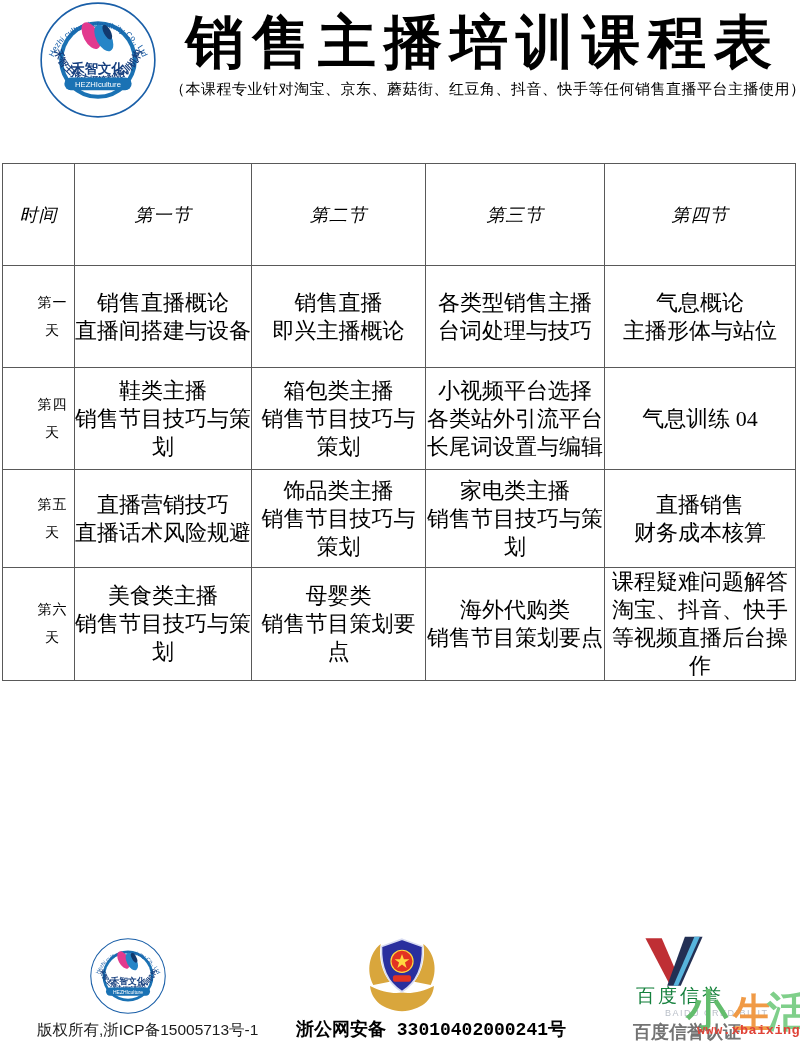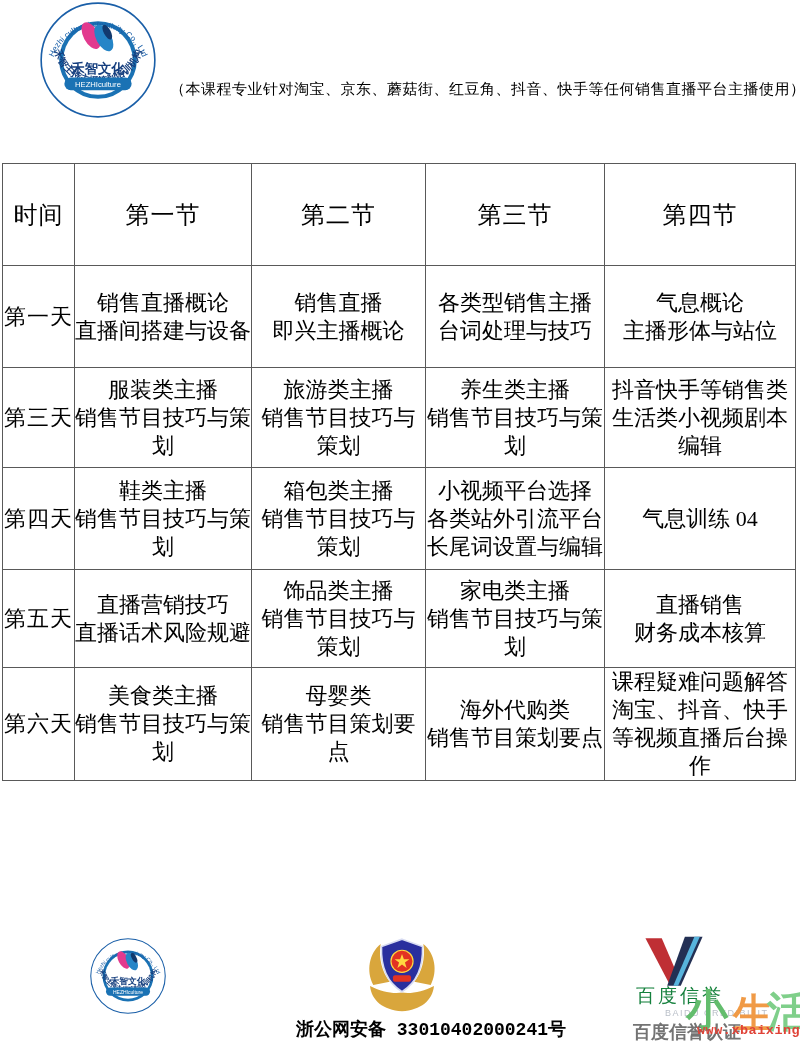--- a/index.html
+++ b/index.html
@@ -10,23 +10,23 @@
   .logo-big{position:absolute;left:40px;top:2px;width:116px;height:116px;}
   .page-title{position:absolute;left:168px;top:4px;width:630px;text-align:center;
               font-size:58px;font-weight:bold;letter-spacing:8px;white-space:nowrap;}
   .page-subtitle{position:absolute;left:170px;top:80px;width:626px;text-align:center;
                  font-size:15px;letter-spacing:.5px;white-space:nowrap;}
 
   
   table.course{position:absolute;left:2px;top:163px;border-collapse:collapse;table-layout:fixed;}
   table.course th,table.course td{border:1px solid #595959;text-align:center;vertical-align:middle;
     padding:0;font-weight:normal;}
-  table.course th{font-size:24px;letter-spacing:1px;}
+  table.course th{font-size:18px;letter-spacing:1px;font-style:italic;}
   table.course td{font-size:22px;line-height:28px;white-space:pre-line;}
-  table.course td.day{font-size:22px;letter-spacing:1px;}
+  table.course td.day{font-size:14px;letter-spacing:1px;padding-left:28px;}
 
   
   .logo-small{position:absolute;left:90px;top:938px;width:76px;height:76px;}
   .copyright{position:absolute;left:37px;top:1020px;font-family:"Liberation Sans","DejaVu Sans",sans-serif;
              font-size:15.5px;color:#1c1c1c;}
   .police-badge{position:absolute;left:361px;top:930px;width:82px;height:84px;}
   .police-text{position:absolute;left:296px;top:1017px;font-family:Liberation Mono, monospace;
                font-size:18px;font-weight:bold;color:#000;}
   .baidu-v{position:absolute;left:640px;top:934px;width:68px;height:56px;}
   .baidu-cn{position:absolute;left:636px;top:983px;font-family:Liberation Serif, serif;
@@ -59,20 +59,21 @@
         <circle cx="50" cy="50" r="30" fill="#fff"></circle>
         <text font-size="7" fill="#1a5fa8" font-family="Liberation Sans,sans-serif"><textPath href="#arcTA" startOffset="50%" text-anchor="middle">Hezhi cultural creativity Co., Ltd</textPath></text>
         <text font-size="8.4" font-weight="bold" fill="#153e7e"><textPath href="#arcBA" startOffset="50%" text-anchor="middle">禾智主持主播策划培训机构</textPath></text>
         <ellipse cx="44" cy="29" rx="6.5" ry="12.5" transform="rotate(-28 44 29)" fill="#e23a8e"></ellipse>
         <ellipse cx="55" cy="31" rx="6.5" ry="12.5" transform="rotate(-28 55 31)" fill="#2585c7"></ellipse>
         <ellipse cx="58" cy="26" rx="3" ry="7" transform="rotate(-28 58 26)" fill="#123a6e"></ellipse>
         <text x="50" y="61" font-size="11.5" font-weight="bold" fill="#153e7e" text-anchor="middle">禾智文化</text>
         <rect x="21" y="65" width="58" height="11" rx="5.5" fill="#1a72b4"></rect>
         <text x="50" y="73.2" font-size="6.6" fill="#fff" text-anchor="middle" font-family="Liberation Sans,sans-serif">HEZHIculture</text>
       </svg></div>
+  <div class="page-title">销售主播培训课程表</div>
   <div class="page-subtitle">（本课程专业针对淘宝、京东、蘑菇街、红豆角、抖音、快手等任何销售直播平台主播使用）</div>
 
   <table class="course">
       <colgroup>
         <col style="width: 72px;">
         <col style="width: 177px;">
         <col style="width: 174px;">
         <col style="width: 179px;">
         <col style="width: 191px;">
       </colgroup>
@@ -89,31 +90,20 @@
         <tr style="height: 102px;">
           <td class="day">第一天</td>
           <td>销售直播概论
 直播间搭建与设备</td>
           <td>销售直播
 即兴主播概论</td>
           <td>各类型销售主播
 台词处理与技巧</td>
           <td>气息概论
 主播形体与站位</td>
-        </tr>
-        <tr style="height: 100px;">
-          <td class="day">第三天</td>
-          <td>服装类主播
-销售节目技巧与策划</td>
-          <td>旅游类主播
-销售节目技巧与策划</td>
-          <td>养生类主播
-销售节目技巧与策划</td>
-          <td>抖音快手等销售类
-生活类小视频剧本编辑</td>
         </tr>
         <tr style="height: 102px;">
           <td class="day">第四天</td>
           <td>鞋类主播
 销售节目技巧与策划</td>
           <td>箱包类主播
 销售节目技巧与策划</td>
           <td>小视频平台选择
 各类站外引流平台
 长尾词设置与编辑</td>
@@ -155,20 +145,21 @@
         <circle cx="50" cy="50" r="30" fill="#fff"></circle>
         <text font-size="7" fill="#1a5fa8" font-family="Liberation Sans,sans-serif"><textPath href="#arcTB" startOffset="50%" text-anchor="middle">Hezhi cultural creativity Co., Ltd</textPath></text>
         <text font-size="8.4" font-weight="bold" fill="#153e7e"><textPath href="#arcBB" startOffset="50%" text-anchor="middle">禾智主持主播策划培训机构</textPath></text>
         <ellipse cx="44" cy="29" rx="6.5" ry="12.5" transform="rotate(-28 44 29)" fill="#e23a8e"></ellipse>
         <ellipse cx="55" cy="31" rx="6.5" ry="12.5" transform="rotate(-28 55 31)" fill="#2585c7"></ellipse>
         <ellipse cx="58" cy="26" rx="3" ry="7" transform="rotate(-28 58 26)" fill="#123a6e"></ellipse>
         <text x="50" y="61" font-size="11.5" font-weight="bold" fill="#153e7e" text-anchor="middle">禾智文化</text>
         <rect x="21" y="65" width="58" height="11" rx="5.5" fill="#1a72b4"></rect>
         <text x="50" y="73.2" font-size="6.6" fill="#fff" text-anchor="middle" font-family="Liberation Sans,sans-serif">HEZHIculture</text>
       </svg></div>
+  <div class="copyright">版权所有,浙ICP备15005713号-1</div>
 
   <div class="police-badge"><svg viewBox="0 0 100 100" width="100%" height="100%">
         <path d="M50,98 C27,96 13,85 11,67 C24,74 40,77 50,75 C60,77 76,74 89,67 C87,85 73,96 50,98 Z" fill="#d9a63c"></path>
         <path d="M15,66 C6,49 10,27 24,16 C21,33 26,51 35,62 Z" fill="#d9a63c"></path>
         <path d="M85,66 C94,49 90,27 76,16 C79,33 74,51 65,62 Z" fill="#d9a63c"></path>
         <path d="M50,10 L75,19 C76,44 68,63 50,74 C32,63 24,44 25,19 Z" fill="#2a2f9e" stroke="#d8dcf2" stroke-width="2"></path>
         <circle cx="50" cy="37" r="13.5" fill="#e23222" stroke="#ffd940" stroke-width="1.4"></circle>
         <polygon points="50,28 52.3,34.4 59,34.4 53.6,38.4 55.6,45 50,41 44.4,45 46.4,38.4 41,34.4 47.7,34.4" fill="#ffd940"></polygon>
         <rect x="39" y="54" width="22" height="8" rx="2.5" fill="#e23222"></rect>
       </svg></div>

